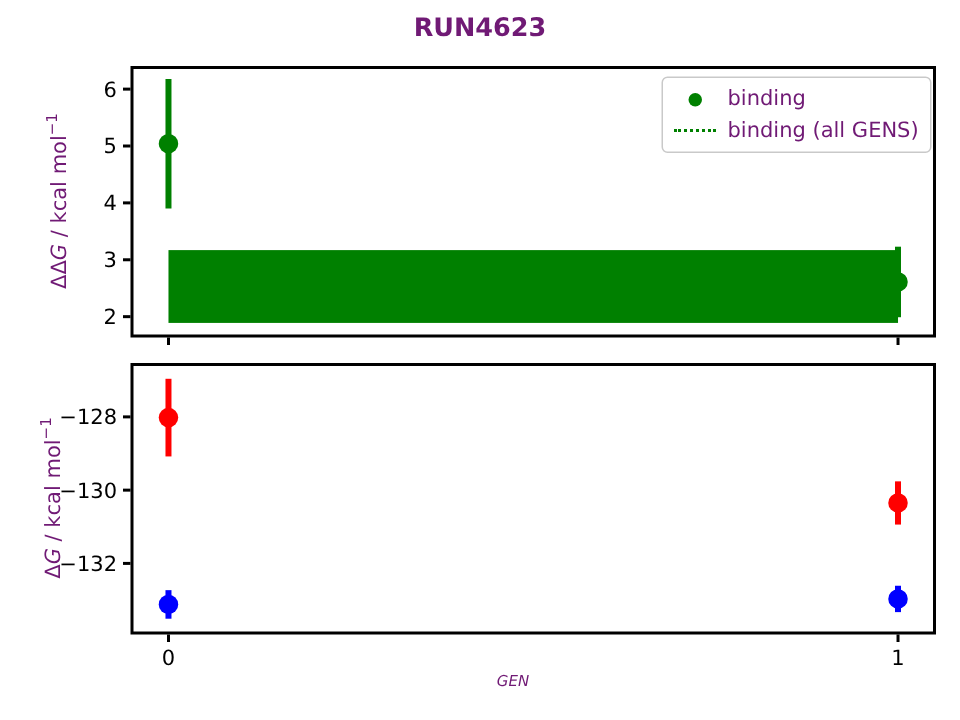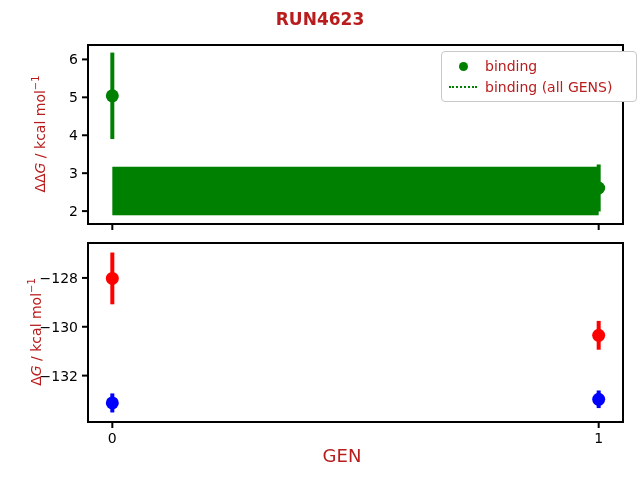--- a/index.html
+++ b/index.html
@@ -1,27 +1,27 @@
 <!DOCTYPE html>
 <html><head>
 <meta charset="utf-8">
 <style>
   html,body{margin:0;padding:0;background:#fff;}
   .figure{position:relative;width:640px;height:464px;background:#fff;overflow:hidden;
-          font-family:"DejaVu Sans",sans-serif;color:#b91c1c;}
+          font-family:"DejaVu Sans",sans-serif;color:#701a75;}
   .title{position:absolute;top:9px;left:0;width:640px;text-align:center;
          font-size:17px;font-weight:bold;line-height:20px;}
   svg{position:absolute;left:0;top:0;}
   svg text{font-family:"DejaVu Sans",sans-serif;fill:#000;}
   .ylabel{position:absolute;font-size:14px;white-space:nowrap;
           transform:translate(-50%,-50%) rotate(-90deg);}
   .ylabel sup{font-size:10px;}
-  .xlabel{position:absolute;transform:translate(-50%,-50%);font-size:18px;}
+  .xlabel{position:absolute;transform:translate(-50%,-50%);font-size:10px;font-style:italic;}
   .legend{position:absolute;background:#fff;border:1px solid #c9c9c9;border-radius:4px;
-          padding:4px 24px 4px 7px;display:flex;flex-direction:column;gap:1px;}
+          padding:4px 8px 4px 7px;display:flex;flex-direction:column;gap:1px;}
   .legend-row{display:flex;align-items:center;gap:8px;height:20px;font-size:14px;white-space:nowrap;}
   .lm-box{width:28px;display:flex;justify-content:center;align-items:center;flex:0 0 28px;}
   .dot{width:9px;height:9px;border-radius:50%;}
   .dline{width:28px;height:0;border-top:2px dotted #008000;}
   #legend-0{left:441px;top:51px;}
   #legend-1{left:515px;top:251px;}
   #ylabel-0{left:39px;top:134px;}
   #ylabel-1{left:35px;top:332px;}
   #xlabel{left:342px;top:455px;}
 </style>

